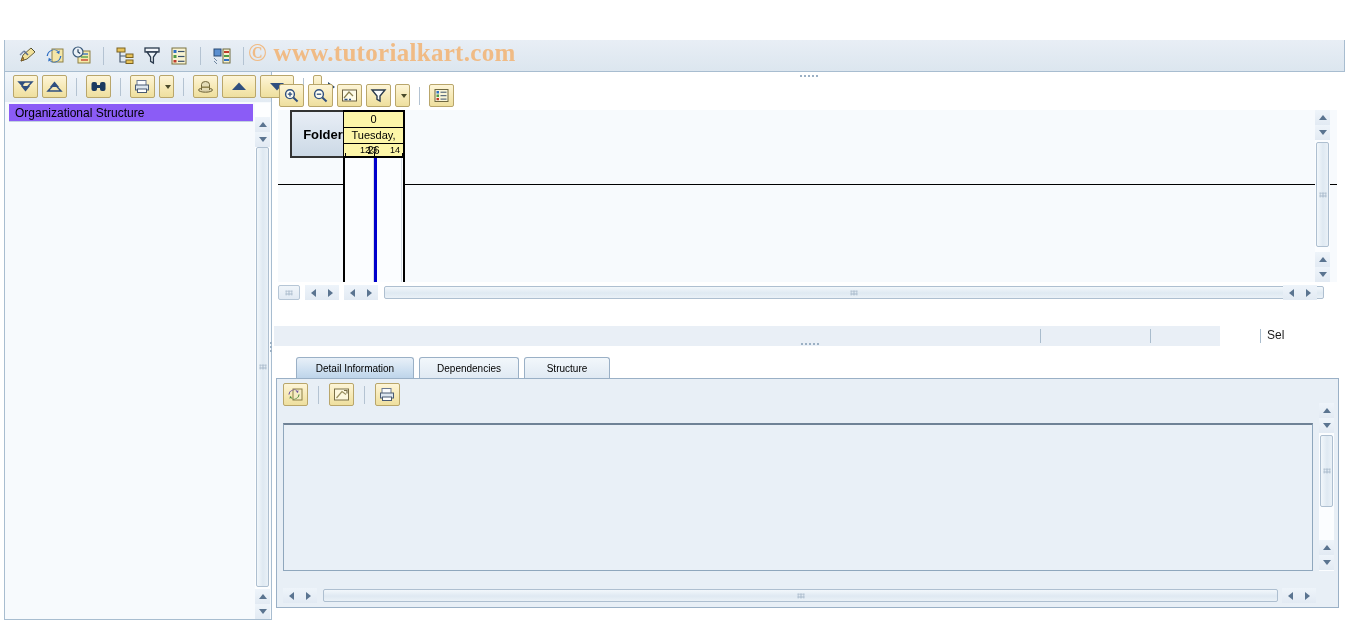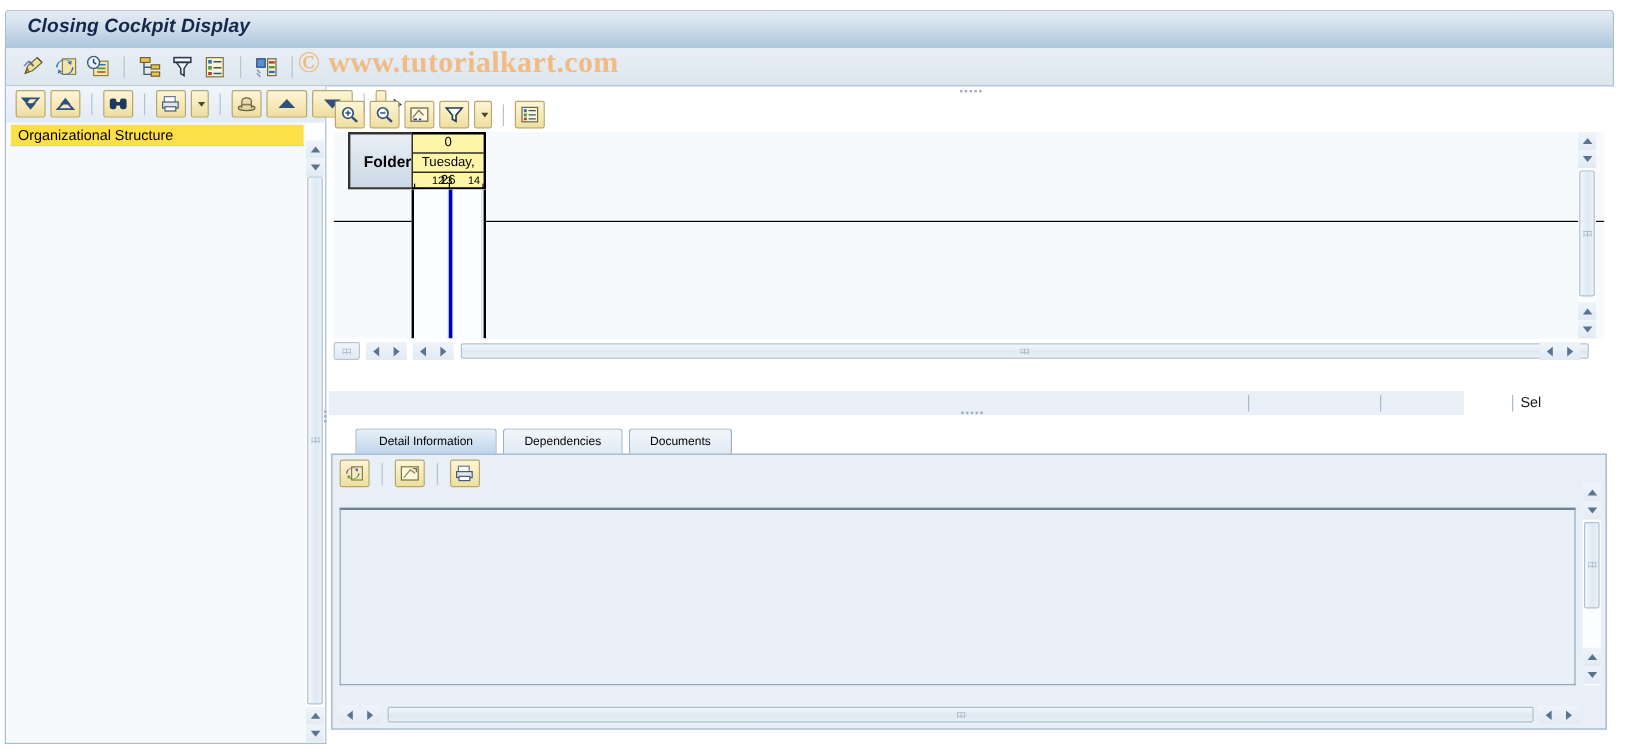--- a/index.html
+++ b/index.html
@@ -77,21 +77,21 @@
     border-left:3px solid transparent;border-right:3px solid transparent;
     border-top:4px solid #4a4a2a;
   }
   .overflow-arrow{
     display:inline-block;width:0;height:0;margin-left:2px;
     border-top:5px solid transparent;border-bottom:5px solid transparent;
     border-left:7px solid #2e4a66;
   }
   .tree-head{
     position:absolute;left:4px;top:32px;width:244px;height:18px;
-    background:#fde047;border-bottom:1px solid #c3d2e0;
+    background:#8b5cf6;border-bottom:1px solid #c3d2e0;
     font-size:12px;color:#000;padding-left:6px;line-height:18px;
     box-sizing:border-box;white-space:nowrap;overflow:hidden;
   }
   .tree-body{
     position:absolute;left:4px;top:50px;width:244px;height:490px;
     background:#f7fafd;
   }
 
   
   .vsb{position:absolute;background:#fbfdff;box-sizing:border-box;width:15px;}
@@ -235,23 +235,20 @@
   }
   .bhsb{position:absolute;left:6px;bottom:4px;height:15px;display:flex;align-items:center;}
 
   .hidden-ovf{overflow:hidden;}
 </style>
 </head>
 <body>
 
 <div class="app">
 
-  <div class="titlebar">
-    <div class="title">Closing Cockpit Display</div>
-  </div>
 
   <div class="maintool">
     <div class="icons-row">
 
       <div class="tbtn" title="Display/Change">
         <svg width="20" height="20" viewBox="0 0 20 20">
           <path d="M3 15 L5 9 L13 2 L17 6 L9 13 Z" fill="#f2e19a" stroke="#6b6340" stroke-width="1"></path>
           <path d="M13 2 L17 6" stroke="#4b4a2e" stroke-width="1"></path>
           <path d="M3 15 L6 14 L5 11 Z" fill="#e8a33d" stroke="#6b5222" stroke-width=".8"></path>
           <path d="M6 5 L10 9" stroke="#5b6b8a" stroke-width="1.6"></path>
@@ -565,21 +562,21 @@
   </div>
 
   <div class="tabstrip">
     <div class="tab active" style="left:22px;width:118px;">
       <span class="lbl">Detail Information</span>
     </div>
     <div class="tab" style="left:145px;width:100px;">
       <span class="lbl">Dependencies</span>
     </div>
     <div class="tab" style="left:250px;width:86px;">
-      <span class="lbl">Documents</span>
+      <span class="lbl">Structure</span>
     </div>
   </div>
 
   <div class="bottompanel">
 
     <div class="dtool">
       <div class="btn3d" title="Refresh">
         <svg width="17" height="15" viewBox="0 0 17 15">
           <rect x="6" y="2" width="9" height="11" fill="#f5ecc4" stroke="#8d8047" stroke-width="1"></rect>
           <path d="M2.5 7.5a4.6 4.6 0 0 1 7.6-3.3l-1.5.2 2.4 1.7.5-3-.8.8A5.8 5.8 0 0 0 1.3 7.5Z" fill="#6a4f9e"></path>

